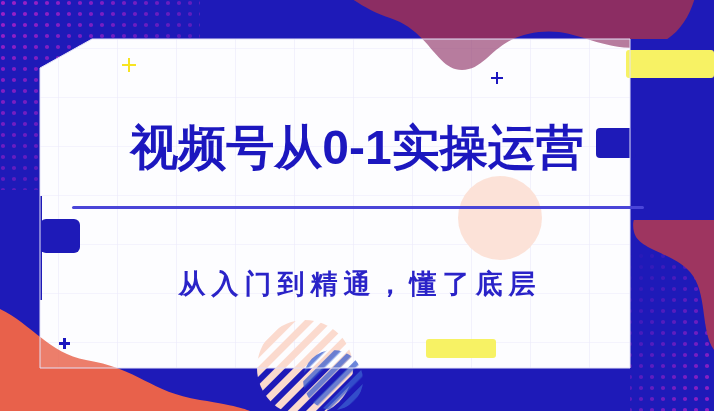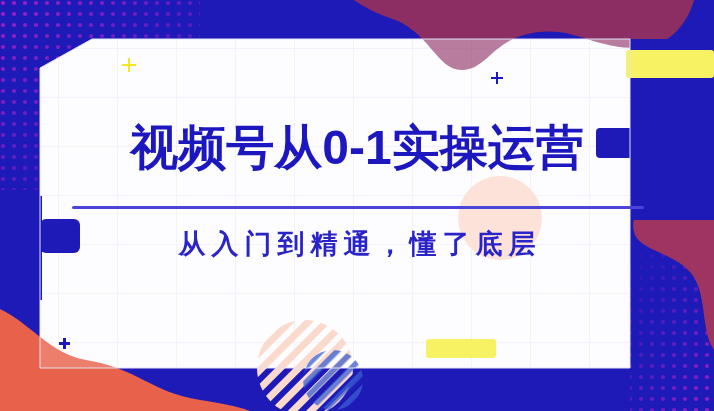--- a/index.html
+++ b/index.html
@@ -51,20 +51,21 @@
     position: absolute;
     left: 0; right: 0;
     text-align: center;
     font-size: 27px;
     line-height: 1;
     font-weight: 600;
     color: #2a23c8;
     letter-spacing: 6px;
     text-indent: 6px;
     white-space: nowrap;
+    margin-top: 40px;
   }
   #sub1 { top: 231px; }
   #sub2 { top: 275px; }
 
   
   .plus { position: absolute; }
   .plus::before, .plus::after {
     content: "";
     position: absolute;
     background: currentColor;

